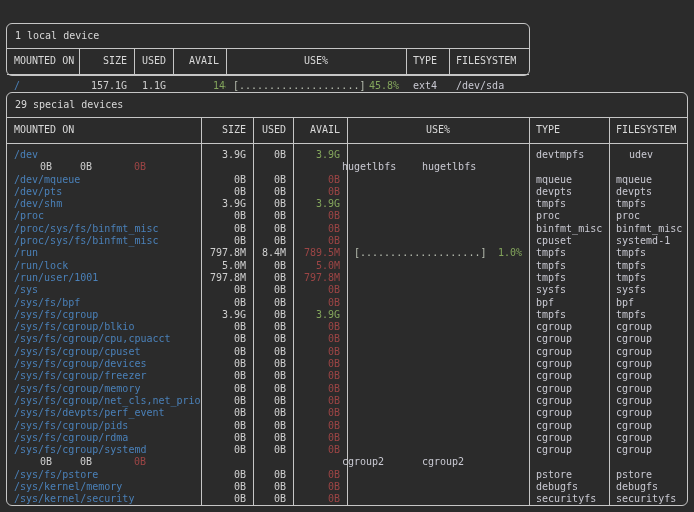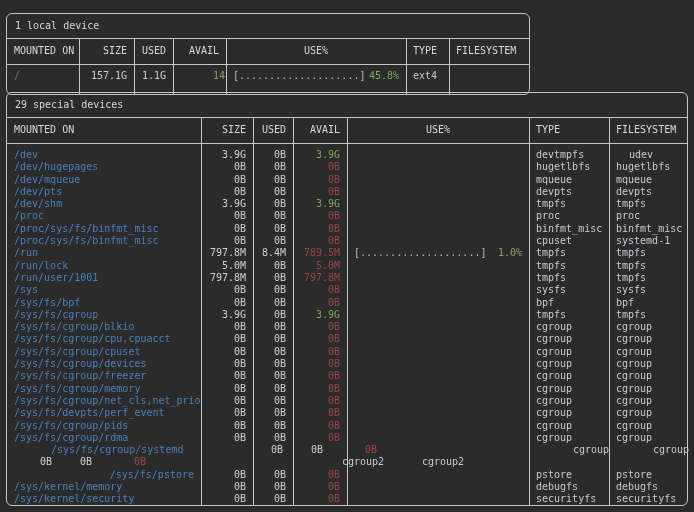--- a/index.html
+++ b/index.html
@@ -53,39 +53,40 @@
   .usewrap{display:flex;justify-content:space-between;}
   .vline{
     position:absolute;
     top:24px;bottom:0;
     width:1px;background:#c6c6c6;
   }
 </style>
 </head>
 <body>
 
-<div class="duf-box t1" style="left:6px;top:13px;width:524px;height:82px;">
+<div class="duf-box t1" style="left:6px;top:23px;width:524px;height:53px;">
   <div class="title-row">1 local device</div>
   <div class="header-row">
     <div class="cell al" style="width:72px">MOUNTED ON</div>
     <div class="cell ar" style="width:55px">SIZE</div>
     <div class="cell ar" style="width:39px">USED</div>
     <div class="cell ar" style="width:53px">AVAIL</div>
     <div class="cell ac" style="width:180px">USE%</div>
     <div class="cell al" style="width:43px">TYPE</div>
     <div class="cell al" style="width:82px">FILESYSTEM</div>
   </div>
   <div class="tbody">
       <div class="trow">
         <div class="cell al c-path" style="width: 72px;">/</div>
         <div class="cell ar c-val" style="width: 55px;">157.1G</div>
         <div class="cell ar c-val" style="width: 39px;">1.1G</div>
         <div class="cell ar c-green" style="width: 53px; padding-left: 40px;">148.0G</div>
         <div class="cell usewrap" style="width: 180px;"><span class="c-bar">[....................]</span><span class="c-green">45.8%</span></div>
         <div class="cell al c-type" style="width: 43px;">ext4</div>
+        <div class="cell al c-type" style="width: 82px;">/dev/sda</div>
       </div>
     </div>
   <div class="vline" style="left:72px"></div>
   <div class="vline" style="left:127px"></div>
   <div class="vline" style="left:166px"></div>
   <div class="vline" style="left:219px"></div>
   <div class="vline" style="left:399px"></div>
   <div class="vline" style="left:442px"></div>
 </div>
 
@@ -104,21 +105,20 @@
       <div class="trow">
         <div class="cell al c-path" style="width: 194px;">/dev</div>
         <div class="cell ar c-val" style="width: 52px;">3.9G</div>
         <div class="cell ar c-val" style="width: 40px;">0B</div>
         <div class="cell ar c-green" style="width: 54px;">3.9G</div>
         <div class="cell usewrap" style="width: 182px;"><span class="c-bar"></span><span class="c-green"></span></div>
         <div class="cell al c-type" style="width: 80px;">devtmpfs</div>
         <div class="cell al c-type" style="width: 80px; padding-left: 20px;">udev</div>
       </div>
       <div class="trow">
-        <div class="cell al c-path" style="width: 194px;">/dev/hugepages</div>
         <div class="cell ar c-val" style="width: 52px;">0B</div>
         <div class="cell ar c-val" style="width: 40px;">0B</div>
         <div class="cell ar c-red" style="width: 54px;">0B</div>
         <div class="cell usewrap" style="width: 182px;"><span class="c-bar"></span><span class="c-green"></span></div>
         <div class="cell al c-type" style="width: 80px;">hugetlbfs</div>
         <div class="cell al c-type" style="width: 80px;">hugetlbfs</div>
       </div>
       <div class="trow">
         <div class="cell al c-path" style="width: 194px;">/dev/mqueue</div>
         <div class="cell ar c-val" style="width: 52px;">0B</div>
@@ -311,38 +311,38 @@
       <div class="trow">
         <div class="cell al c-path" style="width: 194px;">/sys/fs/cgroup/rdma</div>
         <div class="cell ar c-val" style="width: 52px;">0B</div>
         <div class="cell ar c-val" style="width: 40px;">0B</div>
         <div class="cell ar c-red" style="width: 54px;">0B</div>
         <div class="cell usewrap" style="width: 182px;"><span class="c-bar"></span><span class="c-green"></span></div>
         <div class="cell al c-type" style="width: 80px;">cgroup</div>
         <div class="cell al c-type" style="width: 80px;">cgroup</div>
       </div>
       <div class="trow">
-        <div class="cell al c-path" style="width: 194px; margin-left: 37px;">/sys/fs/cgroup/systemd</div>
+        <div class="cell al c-path" style="width: 194px;">/sys/fs/cgroup/systemd</div>
         <div class="cell ar c-val" style="width: 52px;">0B</div>
         <div class="cell ar c-val" style="width: 40px;">0B</div>
         <div class="cell ar c-red" style="width: 54px;">0B</div>
         <div class="cell usewrap" style="width: 182px;"><span class="c-bar"></span><span class="c-green"></span></div>
         <div class="cell al c-type" style="width: 80px;">cgroup</div>
         <div class="cell al c-type" style="width: 80px;">cgroup</div>
       </div>
       <div class="trow">
         <div class="cell ar c-val" style="width: 52px;">0B</div>
         <div class="cell ar c-val" style="width: 40px;">0B</div>
         <div class="cell ar c-red" style="width: 54px;">0B</div>
         <div class="cell usewrap" style="width: 182px;"><span class="c-bar"></span><span class="c-green"></span></div>
         <div class="cell al c-type" style="width: 80px;">cgroup2</div>
         <div class="cell al c-type" style="width: 80px;">cgroup2</div>
       </div>
       <div class="trow">
-        <div class="cell al c-path" style="width: 194px; text-align: right;">/sys/fs/pstore</div>
+        <div class="cell al c-path" style="width: 194px;">/sys/fs/pstore</div>
         <div class="cell ar c-val" style="width: 52px;">0B</div>
         <div class="cell ar c-val" style="width: 40px;">0B</div>
         <div class="cell ar c-red" style="width: 54px;">0B</div>
         <div class="cell usewrap" style="width: 182px;"><span class="c-bar"></span><span class="c-green"></span></div>
         <div class="cell al c-type" style="width: 80px;">pstore</div>
         <div class="cell al c-type" style="width: 80px;">pstore</div>
       </div>
       <div class="trow">
         <div class="cell al c-path" style="width: 194px;">/sys/kernel/memory</div>
         <div class="cell ar c-val" style="width: 52px;">0B</div>

